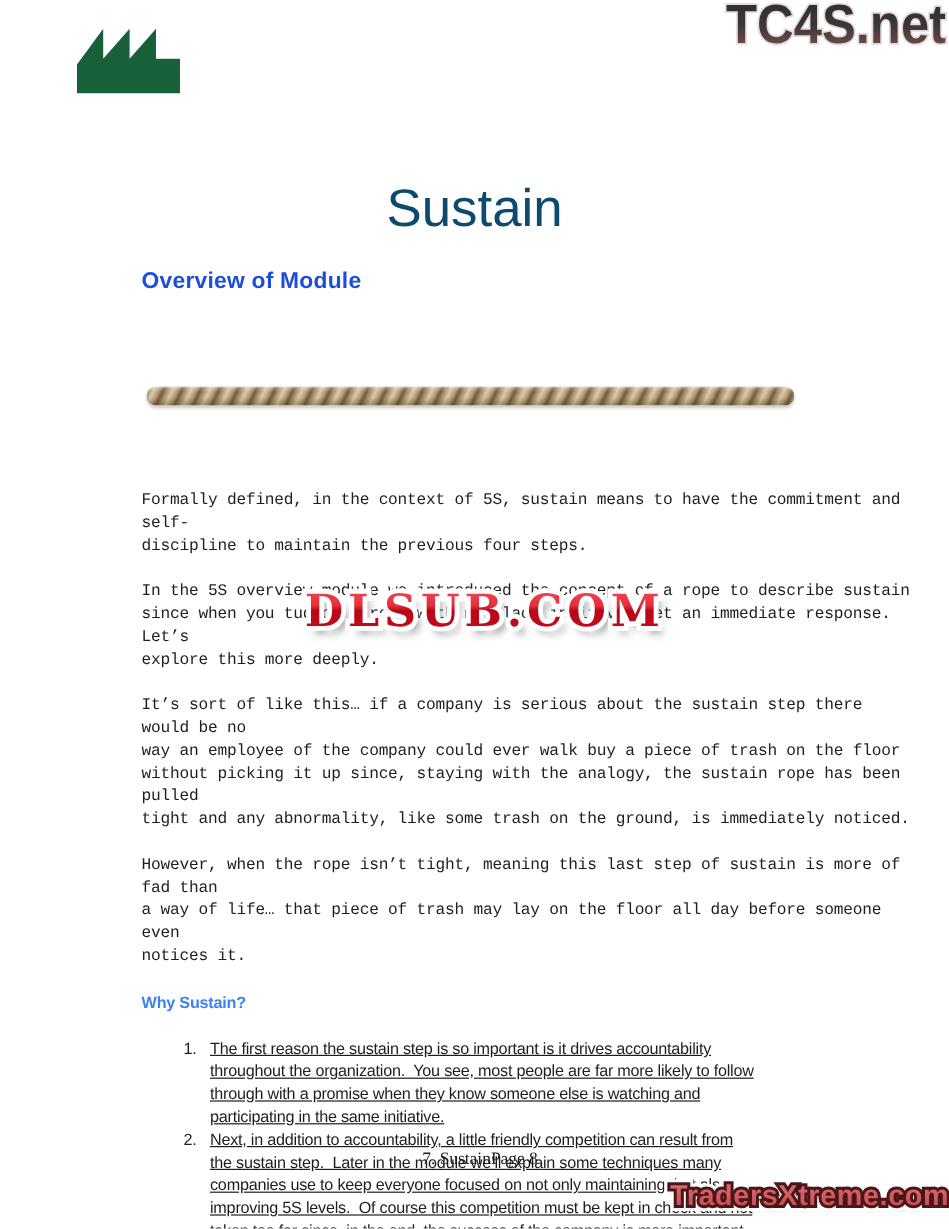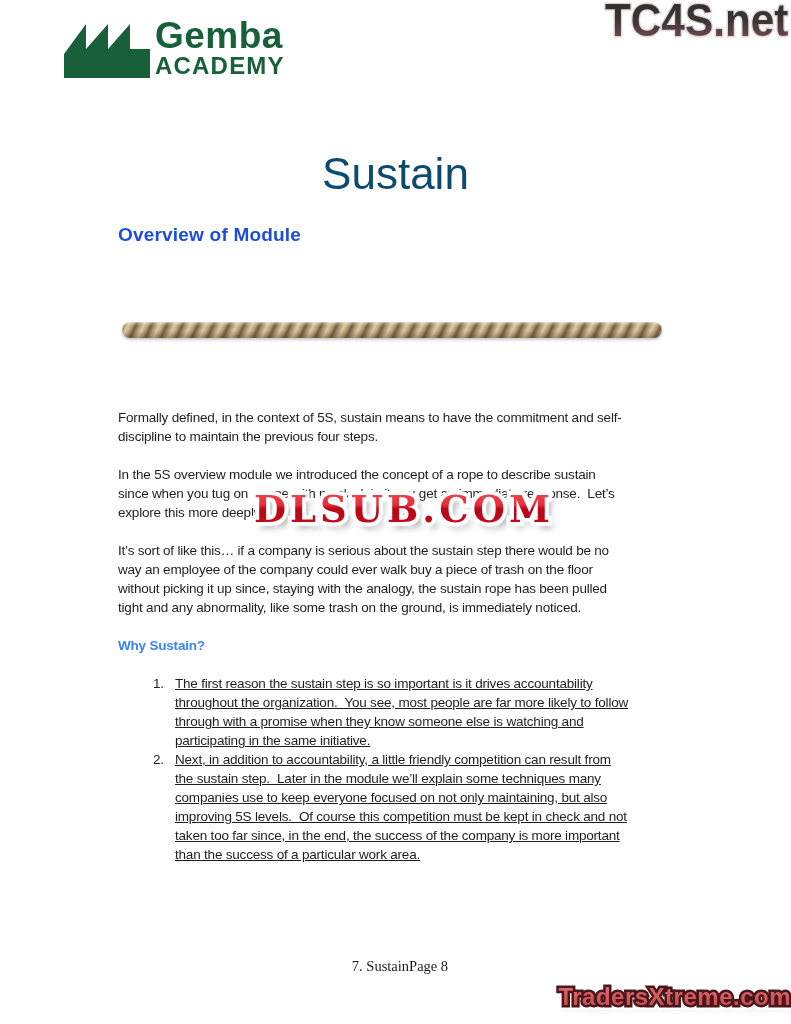--- a/index.html
+++ b/index.html
@@ -34,21 +34,21 @@
     position:absolute;left:122px;top:322px;width:540px;height:16px;border-radius:8px;
     background:
       linear-gradient(180deg,rgba(255,255,255,.30) 0%,rgba(255,255,255,0) 28%,rgba(0,0,0,0) 55%,rgba(60,45,22,.35) 100%),
       repeating-linear-gradient(115deg,#6e5d42 0px,#a78f68 3px,#dccaa6 7px,#b29b72 11px,#6e5d42 14px);
     box-shadow:0 2px 3px rgba(0,0,0,.22), inset 0 1px 1px rgba(255,255,255,.4);
   }
 
   
   .flow{position:absolute;left:118px;top:408px;width:640px;color:#1e1e1e;
         font-size:13.5px;line-height:19px;letter-spacing:-0.2px;}
-  .flow p{margin:0 0 19px 0;white-space:pre-wrap;}
+  .flow p{margin:0 0 19px 0;white-space:pre-wrap;font-family:Liberation Mono, monospace;}
   .why{font-weight:bold;margin:0 0 19px 0;color:#3b82f6;}
   .list-item{display:flex;margin-left:35px;}
   .list-item .num{flex:0 0 22px;}
   .list-item .txt{white-space:pre-wrap;text-decoration:underline;}
 
   
   .dlsub{position:absolute;left:254px;top:491px;font-family:"DejaVu Serif",serif;
          font-weight:bold;font-size:37px;line-height:1;letter-spacing:4px;z-index:5;}
   .dlsub .layer{white-space:nowrap;}
   .dlsub .stroke{position:absolute;left:0;top:0;color:#fff;-webkit-text-stroke:8px #ffffff;
@@ -80,41 +80,40 @@
 
   <div class="tc4s">
     <span class="layer glow">TC4S.net</span>
     <span class="layer fill">TC4S.net</span>
   </div>
 
   <div class="logo">
     <svg class="factory" viewBox="0 0 86 58" xmlns="http://www.w3.org/2000/svg" aria-hidden="true">
       <polygon points="0,58 0,34 22,4 22,29 44,4 44,29 66,4 66,29 86,29 86,58" fill="#17603a"></polygon>
     </svg>
-    <div class="logo-text">
-      <div class="logo-gemba">Gemba</div>
-      <div class="logo-academy">ACADEMY</div>
-    </div>
   </div>
 
   <h1 class="title">Sustain</h1>
   <h2 class="overview">Overview of Module</h2>
 
   <div class="rope"></div>
 
   <div class="flow">
     <p>Formally defined, in the context of 5S, sustain means to have the commitment and self-
 discipline to maintain the previous four steps.</p>
     <p>In the 5S overview module we introduced the concept of a rope to describe sustain
 since when you tug on a rope with no slack in it you get an immediate response.  Let’s
 explore this more deeply.</p>
     <p>It’s sort of like this… if a company is serious about the sustain step there would be no
 way an employee of the company could ever walk buy a piece of trash on the floor
 without picking it up since, staying with the analogy, the sustain rope has been pulled
 tight and any abnormality, like some trash on the ground, is immediately noticed.</p>
+    <p>However, when the rope isn’t tight, meaning this last step of sustain is more of fad than
+a way of life… that piece of trash may lay on the floor all day before someone even
+notices it.</p>
     <div class="why">Why Sustain?</div>
     <div class="list-item">
       <span class="num">1.</span>
       <span class="txt">The first reason the sustain step is so important is it drives accountability
 throughout the organization.  You see, most people are far more likely to follow
 through with a promise when they know someone else is watching and
 participating in the same initiative.</span>
     </div>
     <div class="list-item">
       <span class="num">2.</span>

